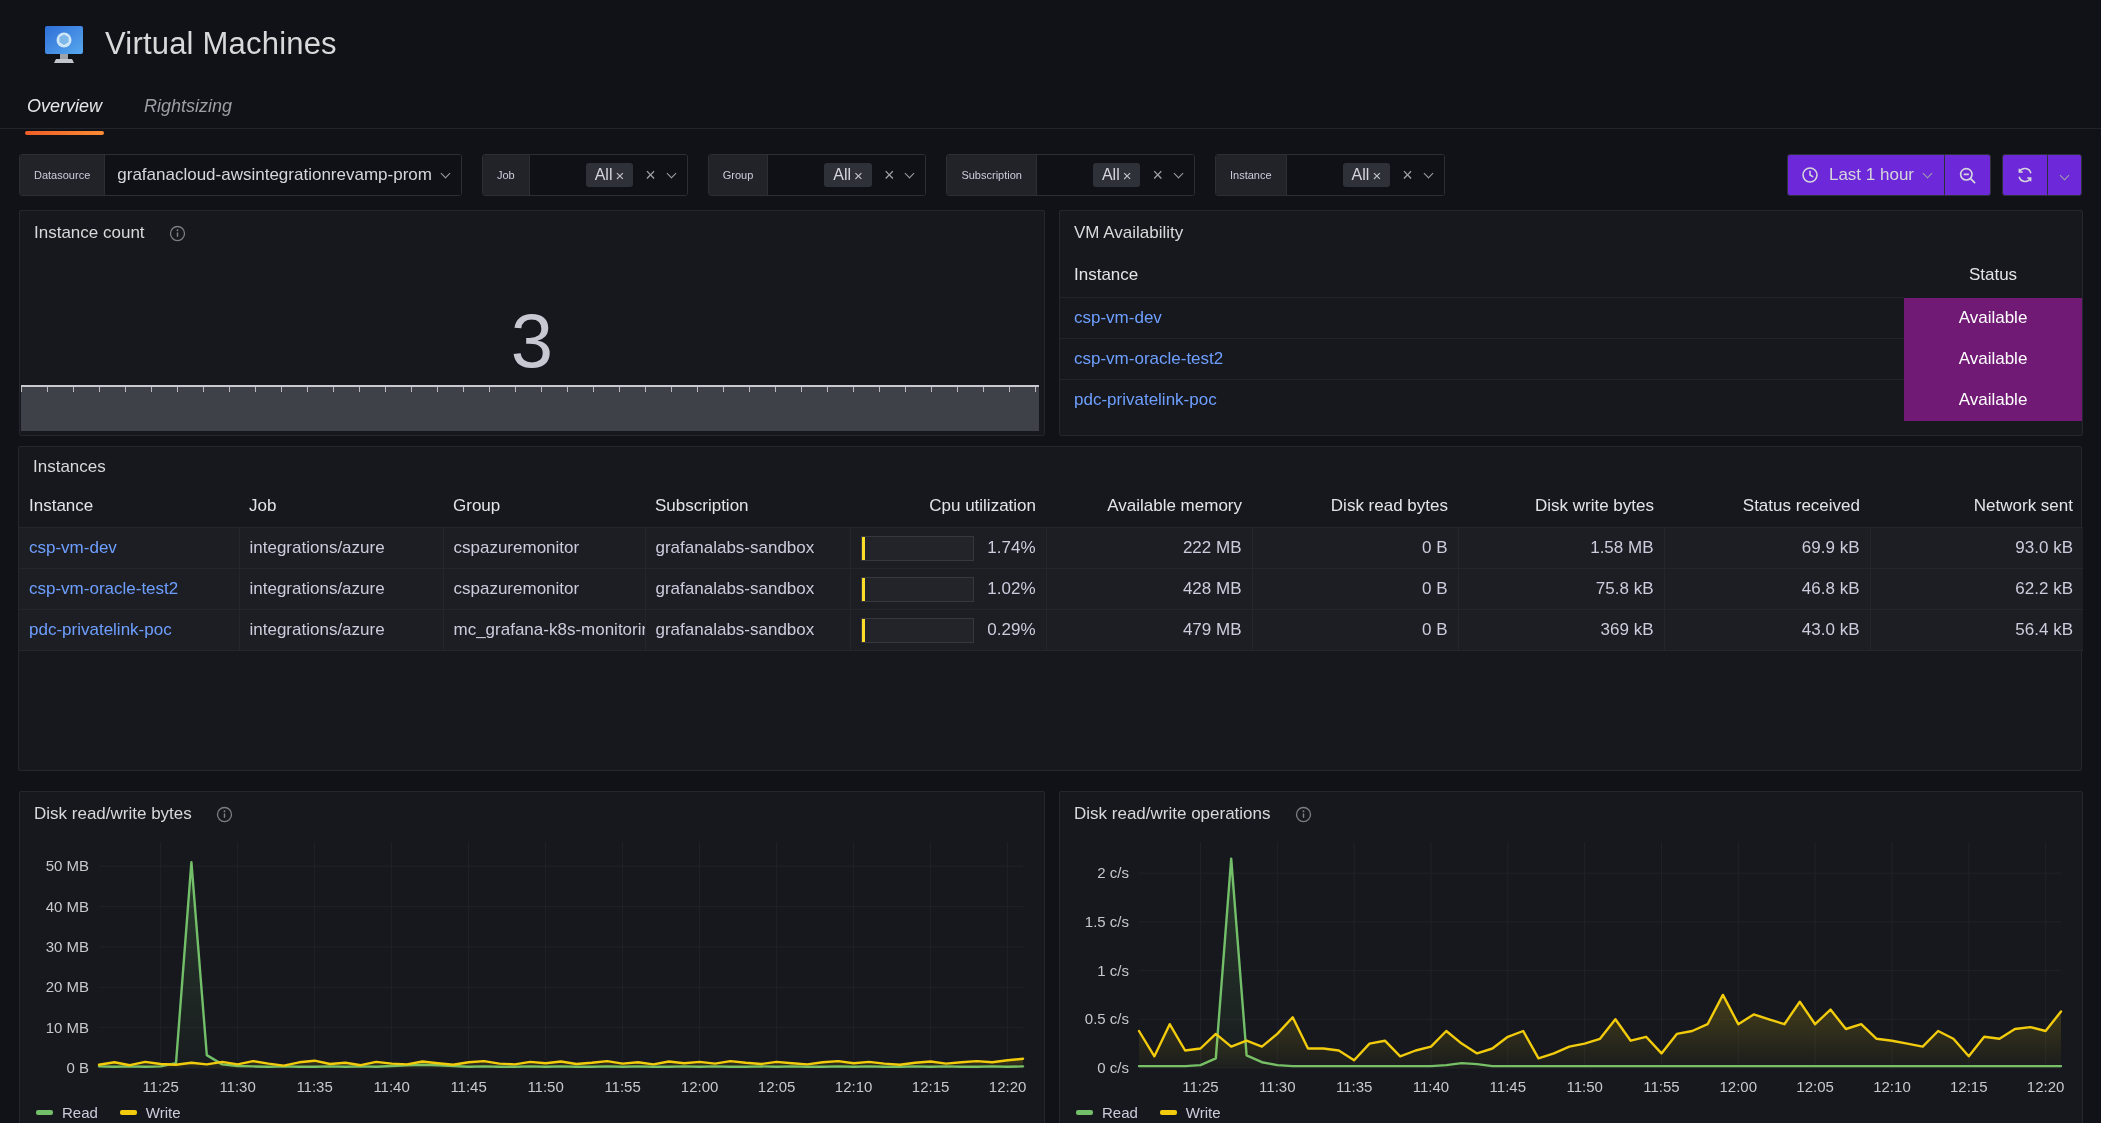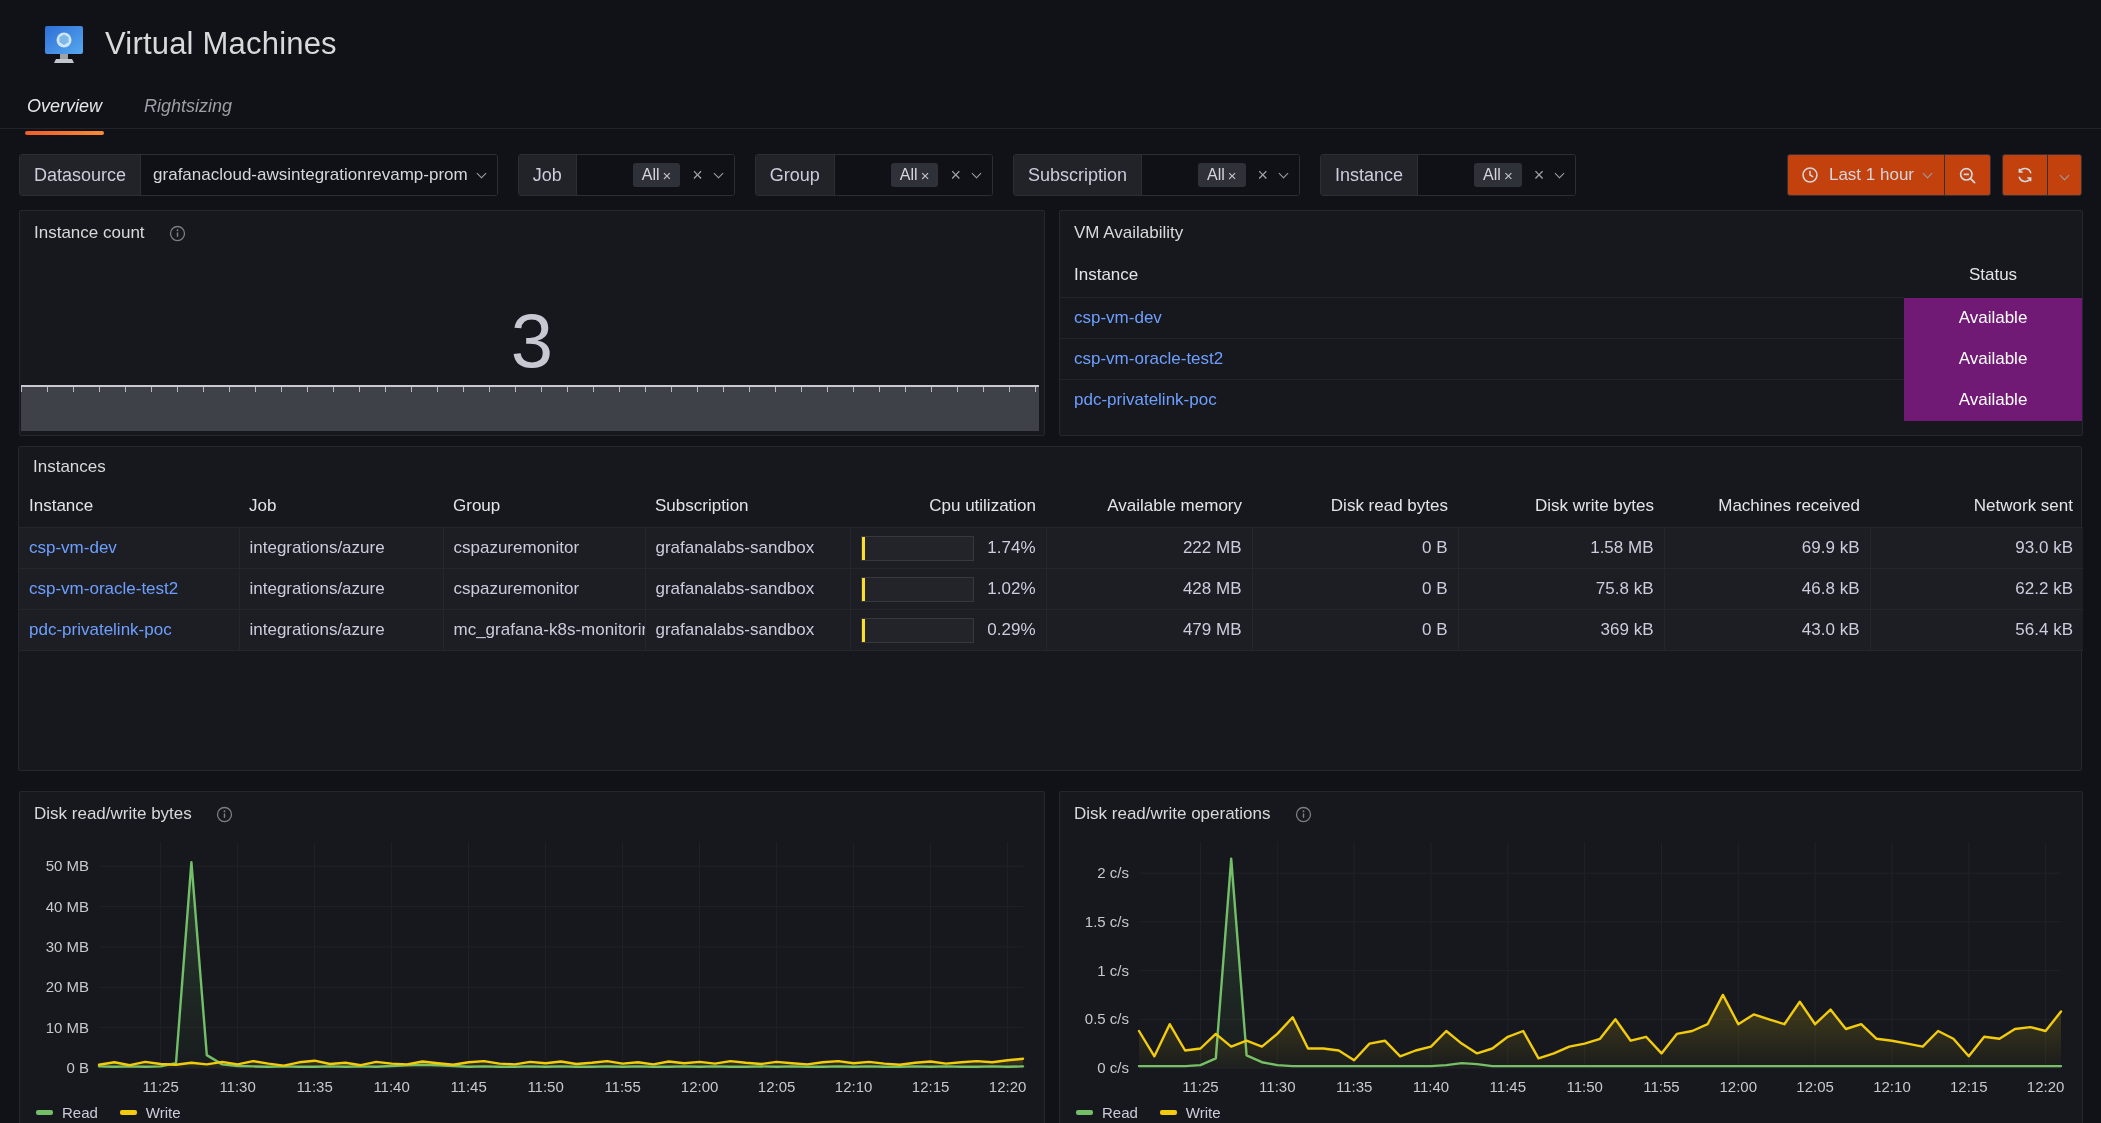--- a/index.html
+++ b/index.html
@@ -15,28 +15,28 @@
   
   .tabs { position:absolute; top:92px; left:25px; display:flex; gap:38px; height:37px;font-style:italic; }
   .tab { font-size:18px; color:#9d9fa6; padding:4px 2px; position:relative; cursor:pointer; }
   .tab.active { color:#e6e7ea; }
   .tab.active::after { content:""; position:absolute; left:0; right:0; bottom:-6px; height:4px; border-radius:2px;
     background:linear-gradient(90deg,#ef5e28 0%,#fa8b34 100%); }
   .tabs-divider { position:absolute; top:128px; left:0; right:0; height:1px; background:#22242b; }
   
   .filter-bar { position:absolute; top:152px; left:19px; right:19px; height:46px; display:flex; align-items:center; gap:20px; }
   .filter-ctrl { display:flex; align-items:stretch; height:42px; border:1px solid #2c2e36; border-radius:3px; overflow:hidden; cursor:pointer; }
-  .f-label { display:flex; align-items:center; padding:0 14px; background:#212329; color:#ccccdc; font-size:18px; border-right:1px solid #2c2e36; white-space:nowrap; }
+  .f-label { display:flex; align-items:center; padding:0 14px; background:#212329; color:#ccccdc; font-size:11px; border-right:1px solid #2c2e36; white-space:nowrap; }
   .f-value { display:flex; align-items:center; padding:0 12px; background:#0f1116; font-size:17px; color:#d5d6db; gap:10px; white-space:nowrap; }
   .chip { display:flex; align-items:center; gap:3px; background:#2f3138; border-radius:3px; padding:3px 9px; font-size:16px; color:#d5d6db;margin-left:44px; }
   .chip .x { color:#c2c3c9; font-size:15px; }
   .f-clear { color:#9da0a8; font-size:18px; padding:0 2px; }
   .chev { width:7px; height:7px; border-right:1.7px solid #9da0a8; border-bottom:1.7px solid #9da0a8; display:inline-block; transform:rotate(45deg); margin-bottom:3px; }
   .right-controls { margin-left:auto; display:flex; gap:11px; }
-  .btn-group { display:flex; align-items:stretch; height:42px; background:#c2410c; border:1px solid #2f3139; border-radius:3px; overflow:hidden; }
+  .btn-group { display:flex; align-items:stretch; height:42px; background:#6d28d9; border:1px solid #2f3139; border-radius:3px; overflow:hidden; }
   .btn-group button { display:flex; align-items:center; gap:10px; background:transparent; border:none; color:#d5d6db; font-size:17px; font-family:inherit; padding:0 13px; cursor:pointer; }
   .btn-group button + button { border-left:1px solid #2f3139; }
   
   .panel { position:absolute; background:#16181d; border:1px solid #25272e; border-radius:2px; }
   .panel-title-row { display:flex; align-items:center; gap:24px; padding:12px 14px 0 14px; }
   .panel-title { font-size:17px; font-weight:500; color:#d8d9da; }
   .info-ic { width:17px; height:17px; opacity:.75; cursor:pointer; }
   #panel-instance-count { left:19px;  top:210px; width:1026px; height:226px; }
   #panel-vm-availability{ left:1059px; top:210px; width:1024px; height:226px; }
   #panel-instances     { left:18px;  top:446px; width:2064px; height:325px; }
@@ -245,21 +245,21 @@
     <thead>
         <tr id="instHead">
           <th class="">Instance</th>
           <th class="">Job</th>
           <th class="">Group</th>
           <th class="">Subscription</th>
           <th class="num">Cpu utilization</th>
           <th class="num">Available memory</th>
           <th class="num">Disk read bytes</th>
           <th class="num">Disk write bytes</th>
-          <th class="num">Machines received</th>
+          <th class="num">Status received</th>
           <th class="num">Network sent</th>
         </tr>
       </thead>
     <tbody id="instBody">
         <tr>
           <td class="link">csp-vm-dev</td>
           <td class="">integrations/azure</td>
           <td class="">cspazuremonitor</td>
           <td class="">grafanalabs-sandbox</td>
           <td>

